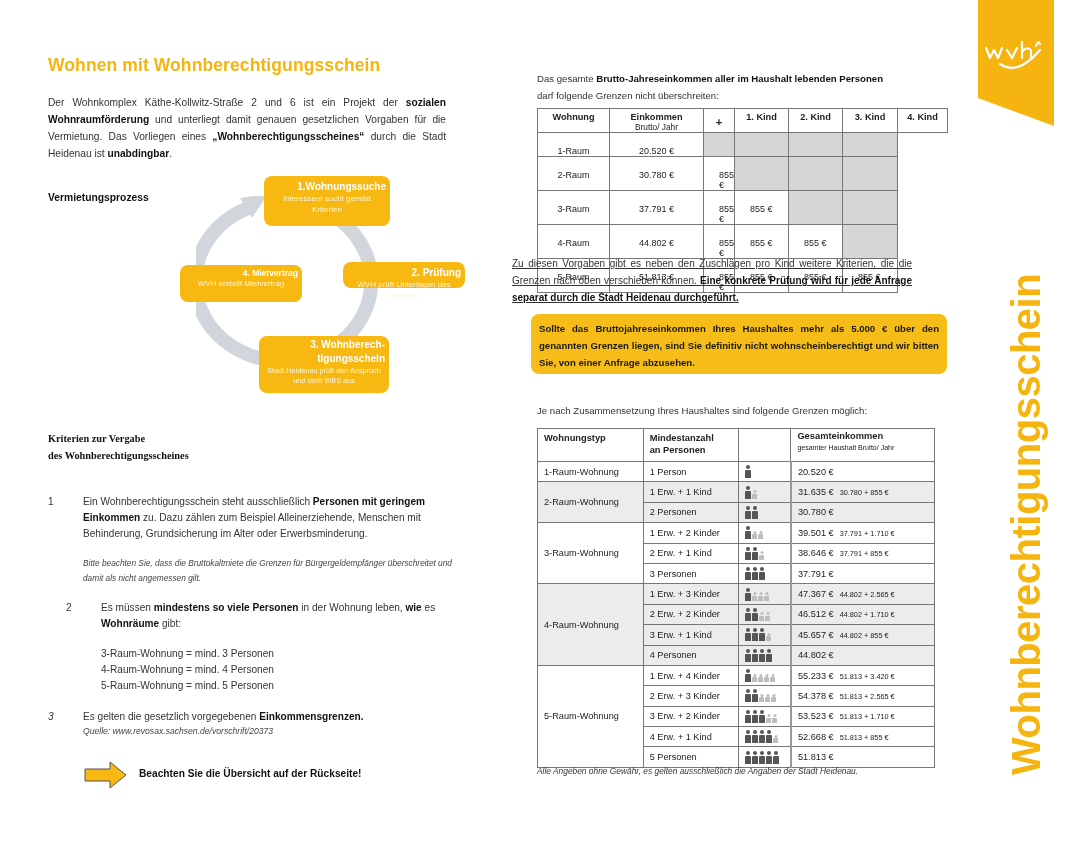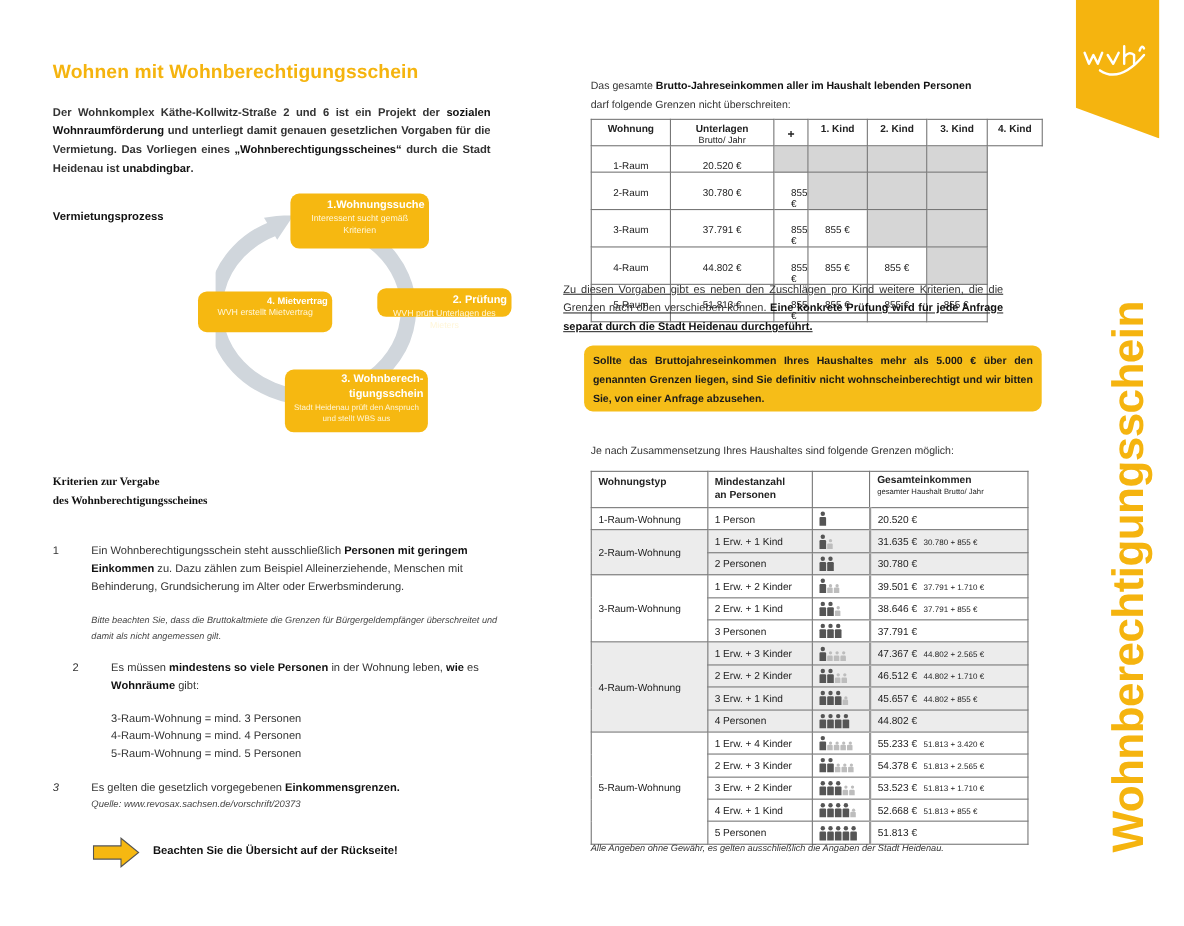--- a/index.html
+++ b/index.html
@@ -1,19 +1,19 @@
 <!DOCTYPE html>
 <html><head>
 <meta charset="utf-8">
 <style>
   * { box-sizing: border-box; margin: 0; padding: 0; }
   body { width: 1076px; height: 842px; background: #ffffff; font-family: "Liberation Sans", sans-serif; color: #222; position: relative; overflow: hidden; }
   .abs { position: absolute; }
   h1.title { left: 48px; top: 55px; font-size: 17.5px; font-weight: bold; color: #f5b40f; letter-spacing: 0.1px; }
-  .intro { left: 48px; top: 94px; width: 398px; font-size: 10.2px; line-height: 17px; text-align: justify; color: #333; font-weight: bold; }
+  .intro { left: 48px; top: 94px; width: 398px; font-size: 10.2px; line-height: 17px; text-align: justify; color: #333; }
   .intro b { color: #111; }
   .sub-head { font-size: 10.3px; font-weight: bold; color: #111; }
   
   .cycle-ring { left: 198px; top: 200px; width: 210px; height: 180px; }
   .step { position: absolute; background: #f6b811; border-radius: 8px; color: #fff; text-align: center; font-size: 8px; line-height: 10.5px; padding: 4px 4px; }
   .step .st { font-weight: bold; font-size: 10px; line-height: 14px; text-align: right; }
   .step .sd { color: #fff6d9; }
   
   .crit-head { left: 48px; top: 430px; font-size: 10.3px; font-weight: bold; line-height: 17px; color: #111; font-family: Liberation Serif, serif; }
   .para { font-size: 10.1px; line-height: 16px; color: #333; }
@@ -133,21 +133,21 @@
       <col style="width:94px">
       <col style="width:21px">
       <col style="width:54px">
       <col style="width:54px">
       <col style="width:55px">
       <col style="width:50px">
     </colgroup>
   <tbody>
       <tr>
     <th>Wohnung</th>
-    <th><span>Unterlagen</span><span class="sm">Brutto/ Jahr</span></th>
+    <th><span>Einkommen</span><span class="sm">Brutto/ Jahr</span></th>
     <th class="plus" rowspan="6">+</th>
     <th>1. Kind</th>
     <th>2. Kind</th>
     <th>3. Kind</th>
     <th>4. Kind</th>
   </tr>
   </tbody>
     <tbody id="tbl1-body">
       <tr>
         <td>1-Raum</td>

